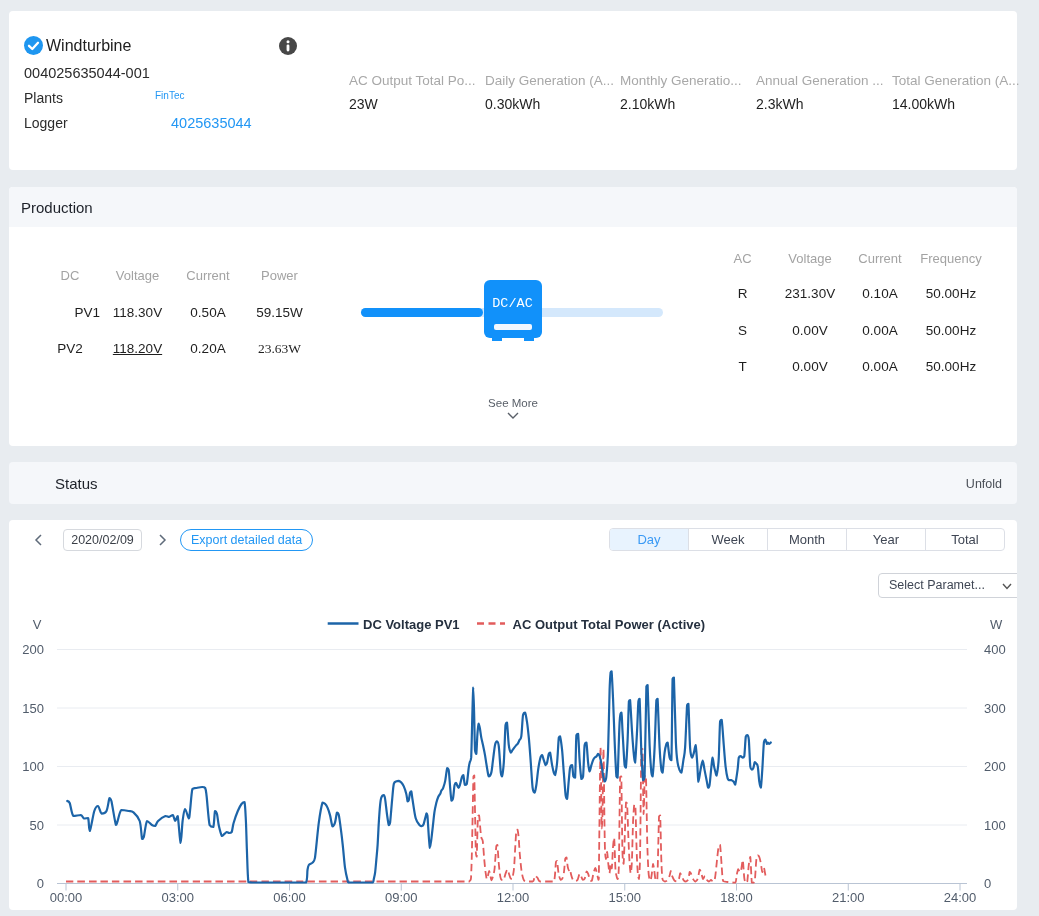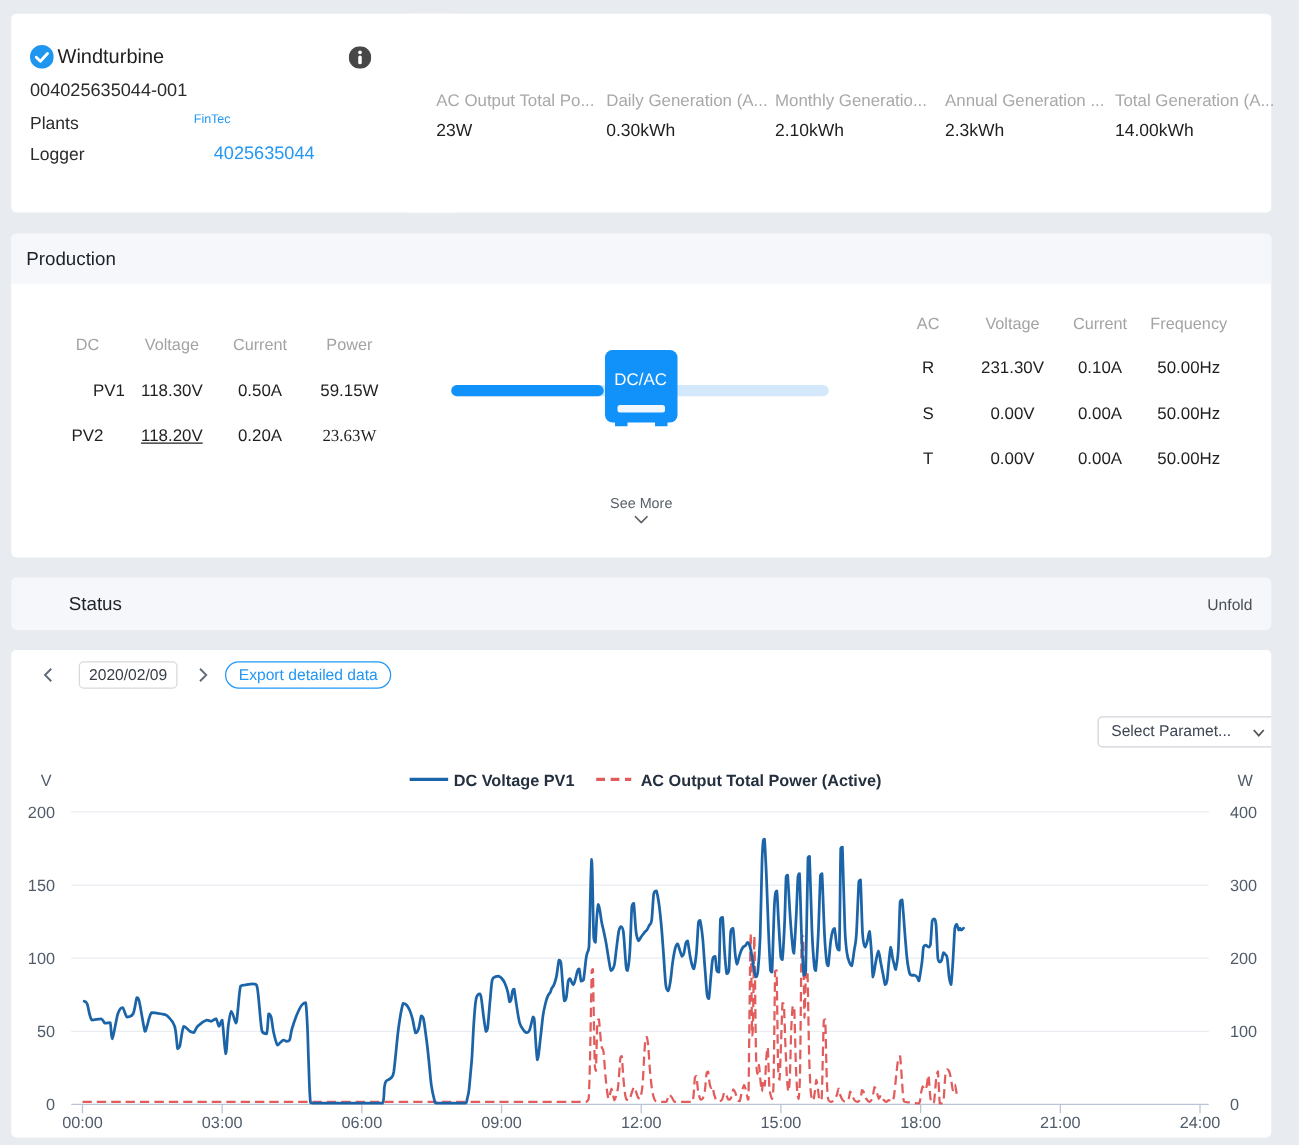--- a/index.html
+++ b/index.html
@@ -57,21 +57,21 @@
   <div class="abs" style="left:31px; top:154px; width:60px; text-align:center; font-size:13.5px; color:#1f1f1f;">PV2</div>
   <div class="abs" style="left:93px; top:154px; width:71px; text-align:center; font-size:13.5px; color:#1f1f1f;text-decoration:underline;">118.20V</div>
   <div class="abs" style="left:164px; top:154px; width:70px; text-align:center; font-size:13.5px; color:#1f1f1f;">0.20A</div>
   <div class="abs" style="left:235px; top:154px; width:71px; text-align:center; font-size:13.5px; color:#1f1f1f;font-family:Liberation Serif, serif;">23.63W</div>
 
   <div class="abs" style="left:352px; top:121px; width:302px; height:9px; border-radius:5px; background:#d4e8fc;"></div>
   <div class="abs" style="left:352px; top:121px; width:122px; height:9px; border-radius:5px; background:#1191fa;"></div>
   <div class="abs" style="left:483px; top:150px; width:9.5px; height:4px; background:#1191fa;"></div>
   <div class="abs" style="left:515px; top:150px; width:9.5px; height:4px; background:#1191fa;"></div>
   <div class="abs" style="left:474.5px; top:93px; width:58px; height:58px; border-radius:6px; background:#1191fa;"></div>
-  <div class="abs" style="left:474.5px; top:109px; width:58px; text-align:center; font-size:13.5px; color:#fff;">DC/AC</div>
+  <div class="abs" style="left:474.5px; top:109px; width:58px; text-align:center; font-size:13.5px; color:#fff;font-family:Liberation Mono, monospace;">DC/AC</div>
   <div class="abs" style="left:485px; top:137px; width:38px; height:6px; border-radius:2px; background:#f2f7fe;"></div>
 
   <div class="abs" style="left:703px; top:64px; width:61px; text-align:center; font-size:13px; color:#a3a3a3;">AC</div>
   <div class="abs" style="left:765px; top:64px; width:72px; text-align:center; font-size:13px; color:#a3a3a3;">Voltage</div>
   <div class="abs" style="left:836px; top:64px; width:70px; text-align:center; font-size:13px; color:#a3a3a3;">Current</div>
   <div class="abs" style="left:906px; top:64px; width:72px; text-align:center; font-size:13px; color:#a3a3a3;">Frequency</div>
   <div class="abs" style="left:703px; top:99px; width:61px; text-align:center; font-size:13.5px; color:#1f1f1f;">R</div>
   <div class="abs" style="left:765px; top:99px; width:72px; text-align:center; font-size:13.5px; color:#1f1f1f;">231.30V</div>
   <div class="abs" style="left:836px; top:99px; width:70px; text-align:center; font-size:13.5px; color:#1f1f1f;">0.10A</div>
   <div class="abs" style="left:906px; top:99px; width:72px; text-align:center; font-size:13.5px; color:#1f1f1f;">50.00Hz</div>
@@ -99,20 +99,27 @@
 
   <svg class="abs" style="left:24px; top:14px;" width="10" height="12" viewBox="0 0 10 12">
       <path d="M8 1 L3 6 L8 11" stroke="#5f6b7a" stroke-width="1.5" fill="none"></path>
     </svg>
   <div class="abs" style="left:54px; top:9px; width:79px; height:22px; border:1px solid #d6d9de; border-radius:4px; font-size:12.5px; color:#3a3f47; text-align:center; line-height:20px;">2020/02/09</div>
   <svg class="abs" style="left:149px; top:14px;" width="10" height="12" viewBox="0 0 10 12">
       <path d="M2 1 L7 6 L2 11" stroke="#5f6b7a" stroke-width="1.5" fill="none"></path>
     </svg>
   <div class="abs" style="left:171px; top:9px; height:22px; padding:0 10px; border:1px solid #2297f4; border-radius:11px; font-size:12.5px; color:#2297f4; line-height:20px;">Export detailed data</div>
 
+  <div class="abs" style="left:600px; top:8px; width:396px; height:23px; display:flex; border:1px solid #dcdfe6; border-radius:4px; overflow:hidden; background:#fff;">
+    <div style="flex:1; background:#e8f3fe; color:#3a9af5; font-size:13px; text-align:center; line-height:21px; border-right:1px solid #dcdfe6;">Day</div>
+    <div style="flex:1; color:#3f4654; font-size:13px; text-align:center; line-height:21px; border-right:1px solid #dcdfe6;">Week</div>
+    <div style="flex:1; color:#3f4654; font-size:13px; text-align:center; line-height:21px; border-right:1px solid #dcdfe6;">Month</div>
+    <div style="flex:1; color:#3f4654; font-size:13px; text-align:center; line-height:21px; border-right:1px solid #dcdfe6;">Year</div>
+    <div style="flex:1; color:#3f4654; font-size:13px; text-align:center; line-height:21px;">Total</div>
+  </div>
 
   <div class="abs" style="left:869px; top:53px; width:144px; height:25px; border:1px solid #d0d3d9; border-radius:4px; font-size:12.5px; color:#3f4654; line-height:23px; padding-left:10px;">Select Paramet...&nbsp;
     <svg style="position:absolute; right:9px; top:9px;" width="10" height="7" viewBox="0 0 10 7">
         <path d="M1 1 L5 5.5 L9 1" stroke="#555" stroke-width="1.4" fill="none"></path>
       </svg>
   </div>
 
   <svg class="abs" style="left:0; top:80px;" width="1008" height="316" viewBox="0 0 1008 316">
   <line x1="48.0" y1="49.50" x2="958.0" y2="49.50" stroke="#e9ecf1" stroke-width="1"></line>
   <line x1="48.0" y1="108.00" x2="958.0" y2="108.00" stroke="#e9ecf1" stroke-width="1"></line>

